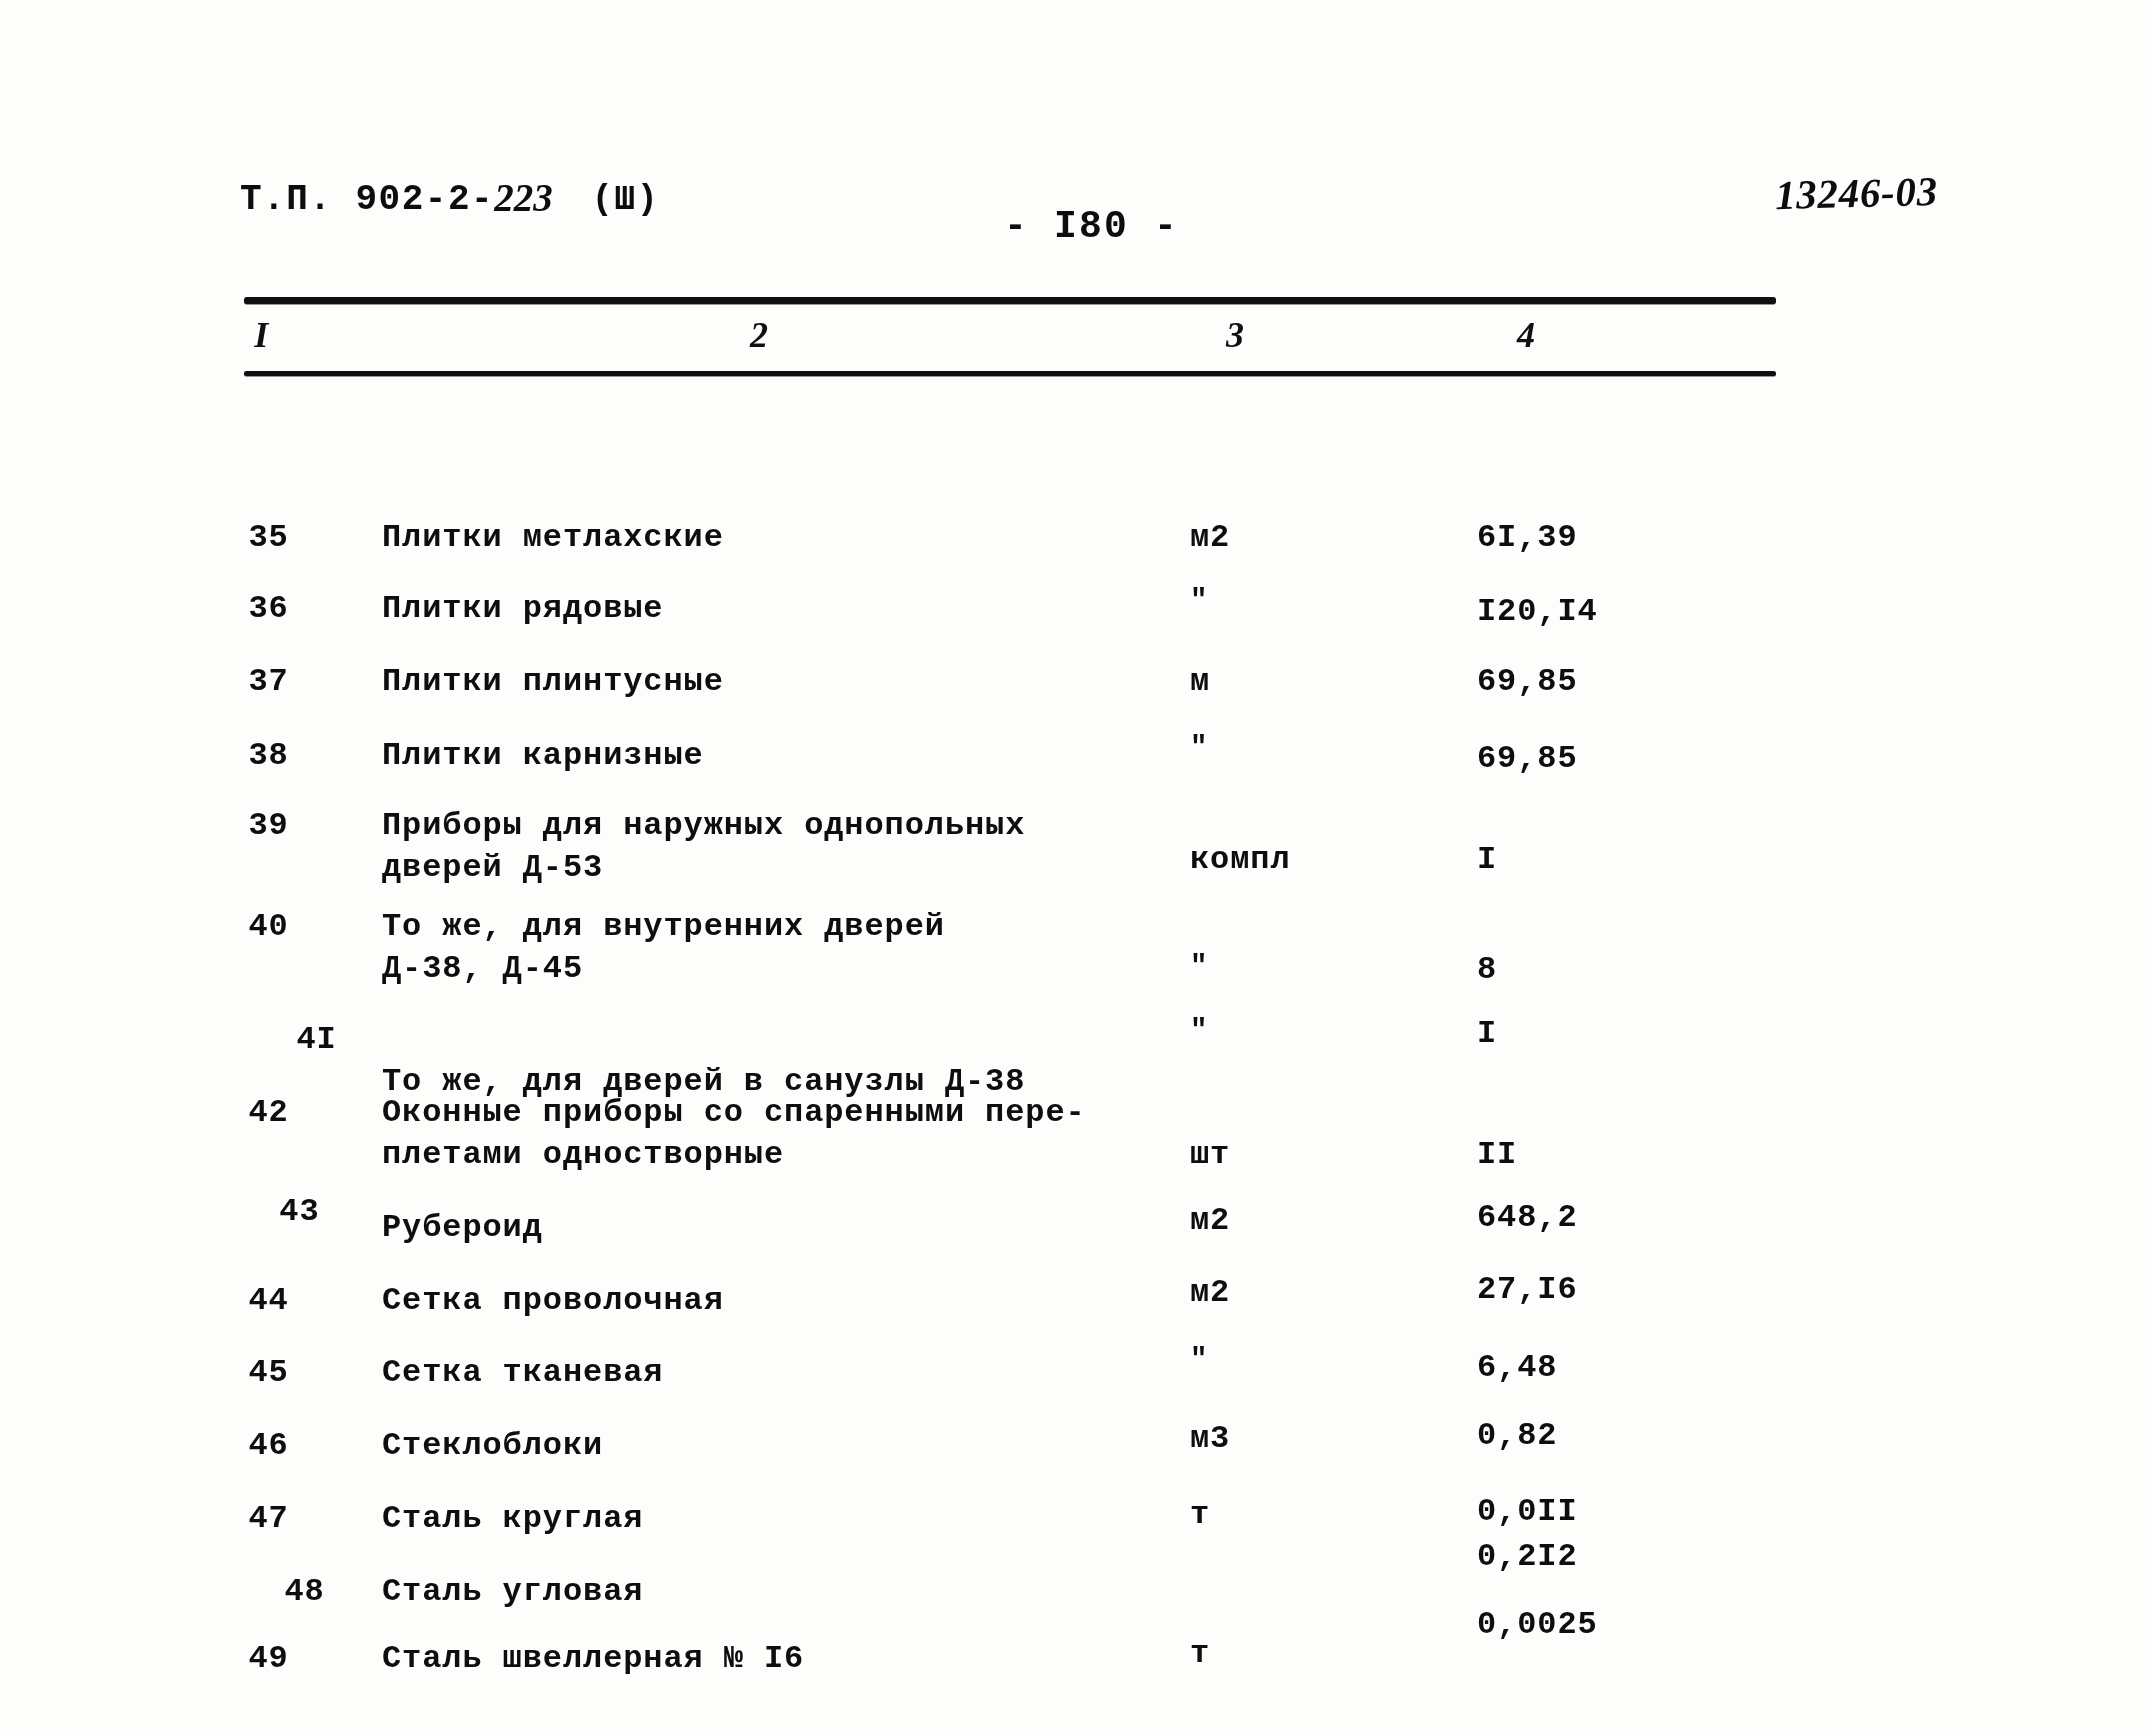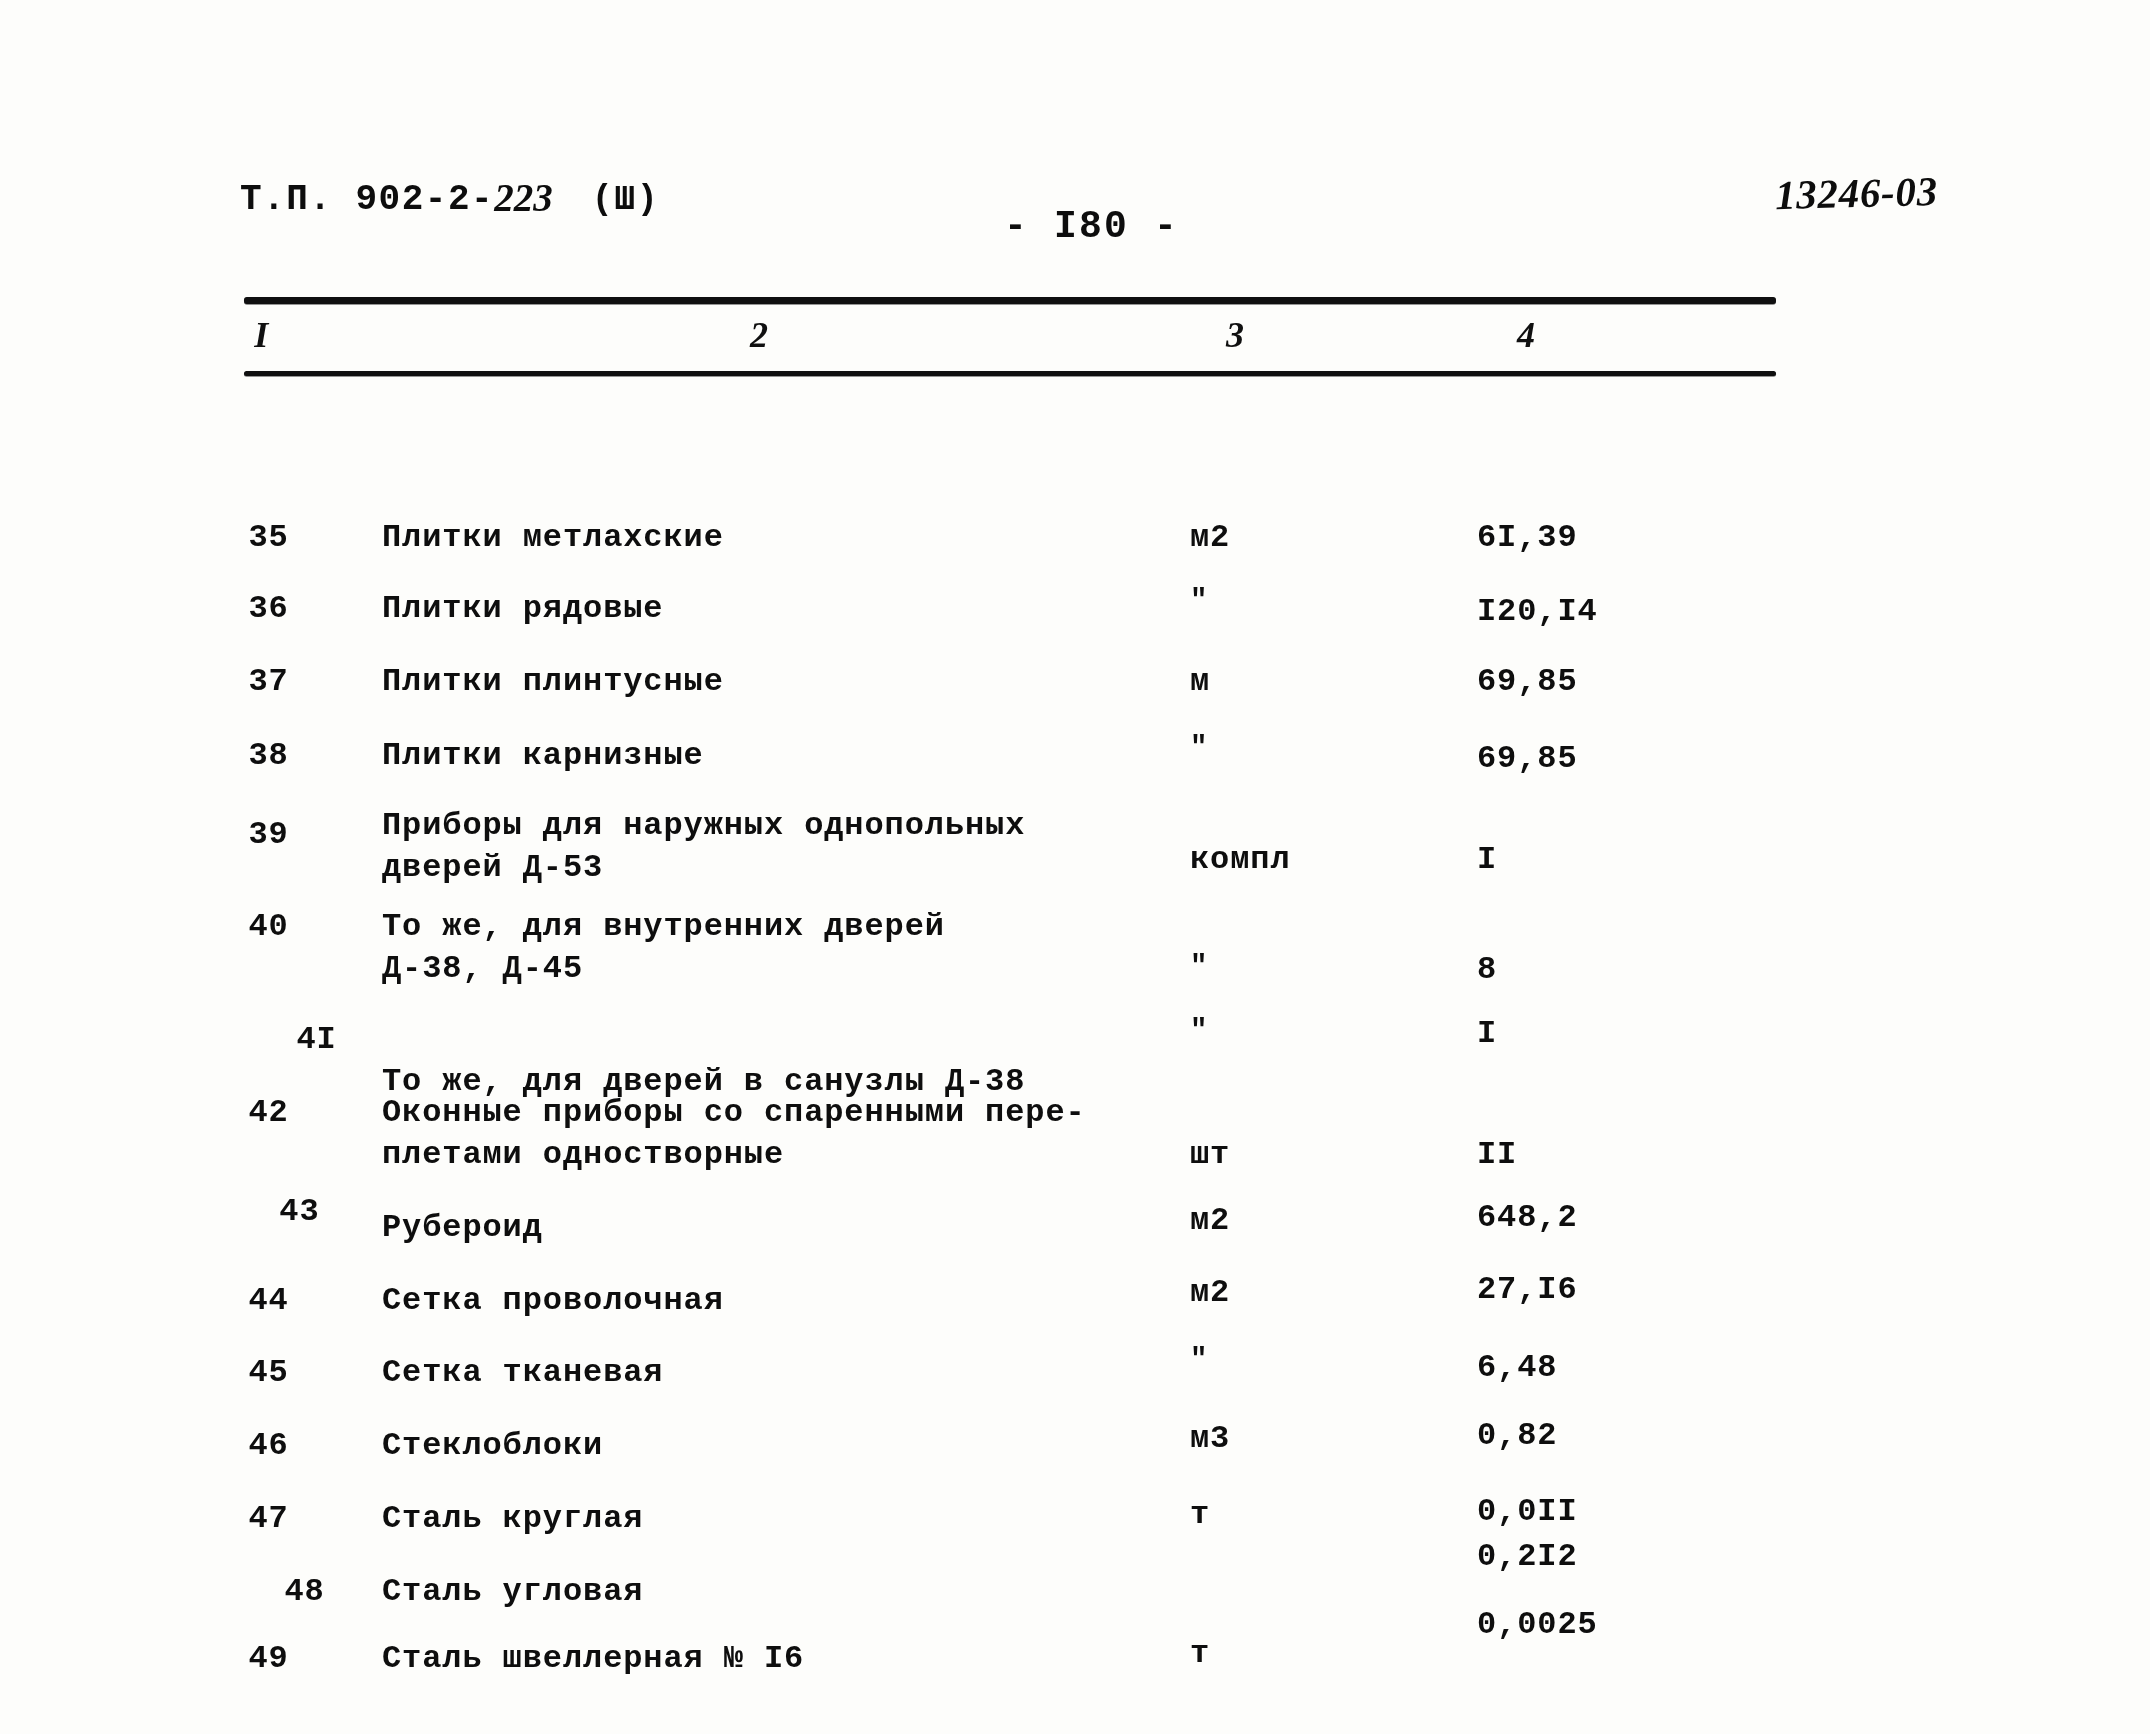--- a/index.html
+++ b/index.html
@@ -185,21 +185,21 @@
           <div class="cell c-unit" style="top: 253px;">м</div>
           <div class="cell c-qty" style="top: 253px;">69,85</div>
         </div>
         <div class="row">
           <div class="cell c-num" style="top: 327px;">38</div>
           <div class="cell c-name" style="top: 327px;">Плитки карнизные</div>
           <div class="cell c-unit ditto" style="top: 322px;">"</div>
           <div class="cell c-qty" style="top: 330px;">69,85</div>
         </div>
         <div class="row">
-          <div class="cell c-num" style="top: 406px;">39</div>
+          <div class="cell c-num" style="top: 397px;">39</div>
           <div class="cell c-name" style="top: 397px;">Приборы для наружных однопольных
 дверей Д-53</div>
           <div class="cell c-unit" style="top: 431px;">компл</div>
           <div class="cell c-qty" style="top: 431px;">I</div>
         </div>
         <div class="row">
           <div class="cell c-num" style="top: 498px;">40</div>
           <div class="cell c-name" style="top: 498px;">То же, для внутренних дверей
 Д-38, Д-45</div>
           <div class="cell c-unit ditto" style="top: 541px;">"</div>

